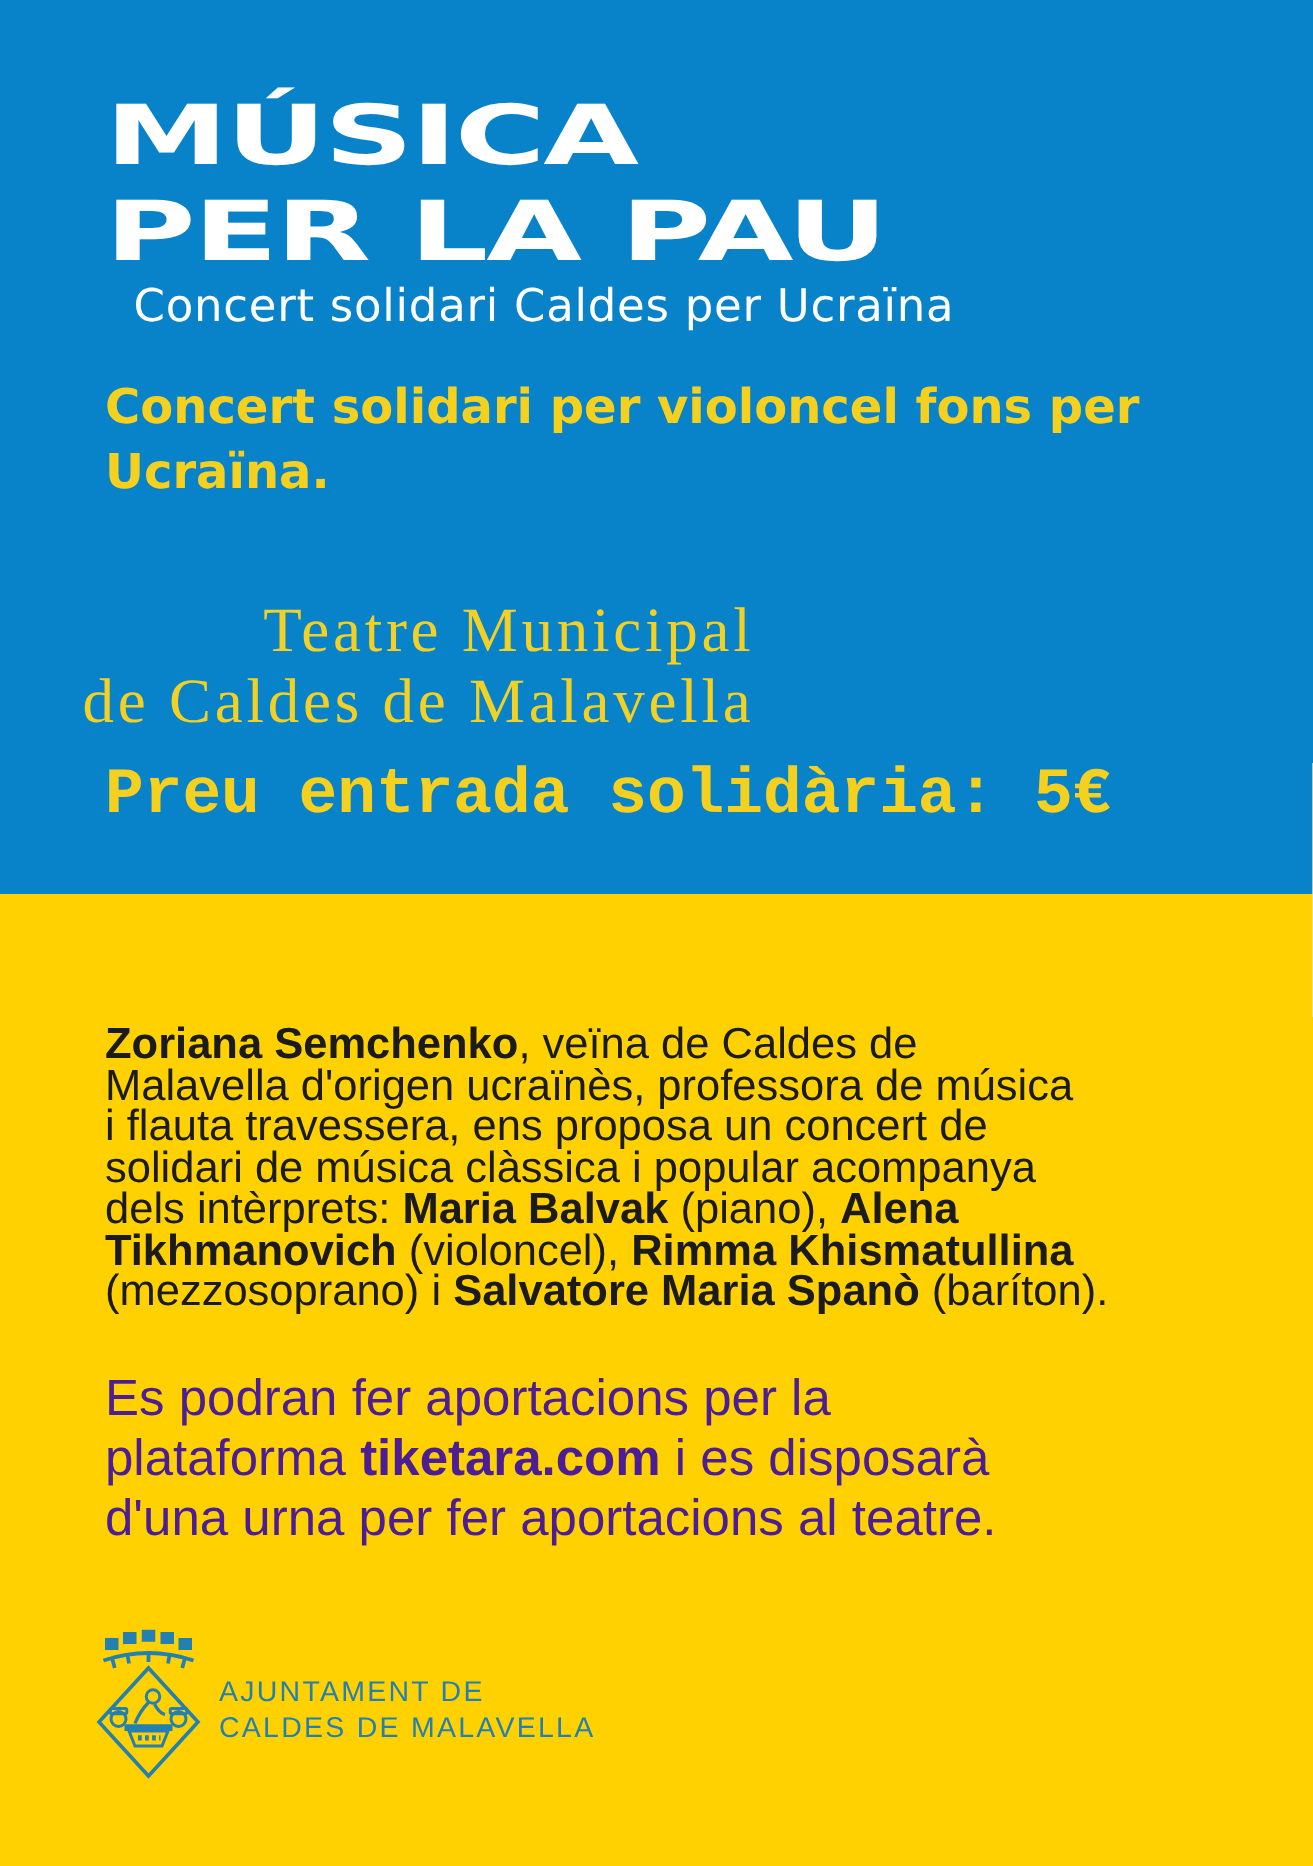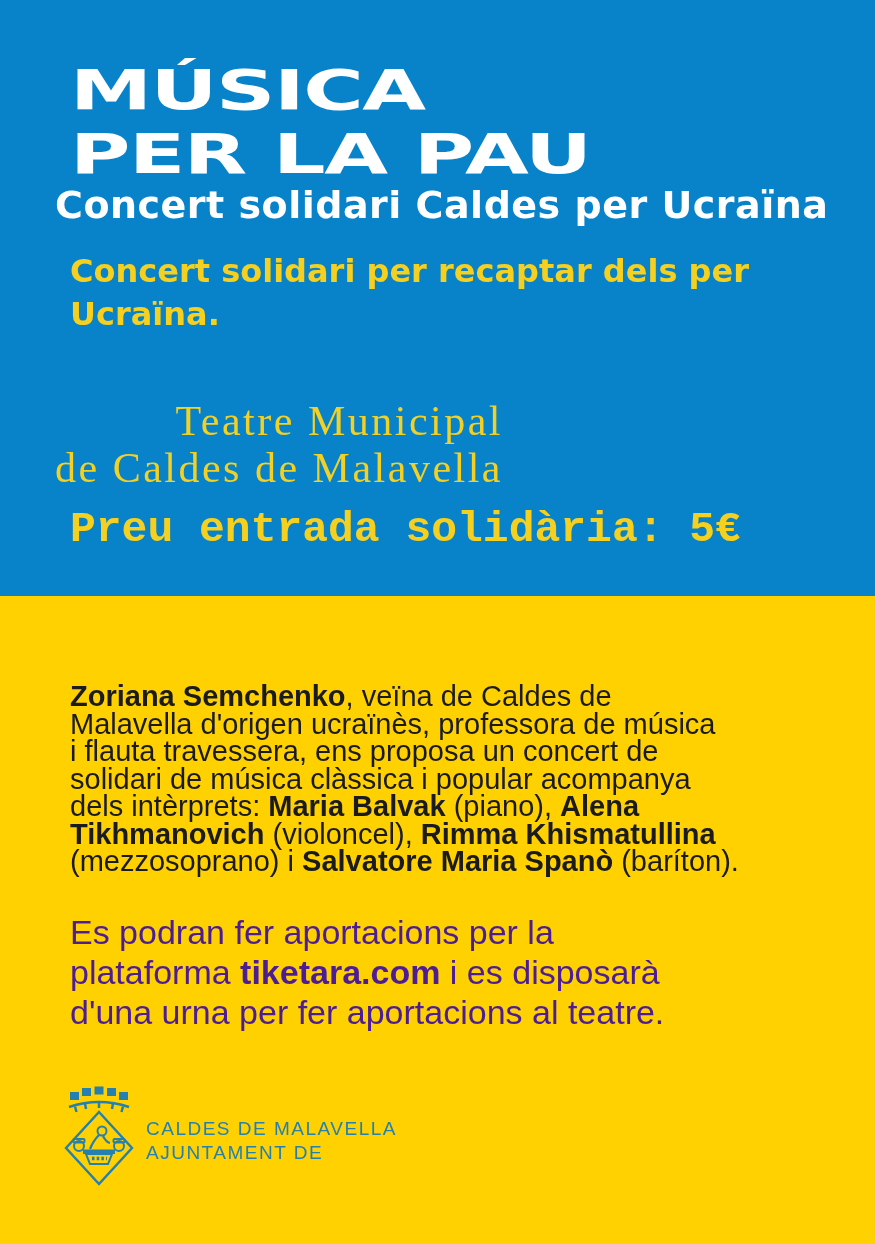--- a/index.html
+++ b/index.html
@@ -16,23 +16,23 @@
 
   
   .title{
     left:70px;top:58px;
     font-family:"DejaVu Sans",sans-serif;
     font-weight:bold;font-size:55px;line-height:64px;
     letter-spacing:-1px;color:#ffffff;
     transform:scaleX(1.5);transform-origin:0 0;
   }
   .subtitle{
-    left:55px;top:187px;
+    left:89px;top:187px;
     font-family:"DejaVu Sans",sans-serif;
-    font-weight:bold;font-size:38px;line-height:36px;
+    font-weight:normal;font-size:30px;line-height:36px;
     letter-spacing:.5px;color:#ffffff;
   }
   .lead{
     left:70px;top:250px;
     font-family:"DejaVu Sans",sans-serif;
     font-weight:bold;font-size:32px;line-height:43px;
     color:#f6d01e;
   }
   .date{
     left:70px;top:352px;
@@ -84,21 +84,21 @@
 </style>
 </head>
 <body>
 
 <div class="poster">
 
   <section class="blue">
     <h1 class="title">MÚSICA
 PER LA PAU</h1>
     <p class="subtitle">Concert solidari Caldes per Ucraïna</p>
-    <p class="lead">Concert solidari per recaptar dels per
+    <p class="lead">Concert solidari per violoncel fons per
 Ucraïna.</p>
     <p class="venue">Teatre Municipal
 de Caldes de Malavella</p>
     <p class="price">Preu entrada solidària: 5€</p>
   </section>
 
   <section class="yellow">
 
     <p class="p1"><span class="b">Zoriana Semchenko</span><span>, veïna de Caldes de
 Malavella d'origen ucraïnès, professora de música
@@ -133,21 +133,21 @@
         <rect x="51.5" y="53" width="11" height="3.5" rx="1"></rect>
 
         <circle cx="40" cy="45" r="4.5"></circle>
         <path d="M37 49 C33 53 30 58 28 63 M41 50 q3 6 7 7" stroke-width="2.2"></path>
 
         <rect x="21" y="63.5" width="32" height="4.5" fill="#2380b0" stroke="none"></rect>
         <path d="M24 68 L50 68 L46 78 L28 78 Z"></path>
         <path d="M30 72.5 h15" stroke-width="3.5" stroke-dasharray="2.5 2.2"></path>
       </svg>
       <div class="logo-text">
+        <div>AJUNTAMENT DE</div>
         <div>CALDES DE MALAVELLA</div>
-        <div>AJUNTAMENT DE</div>
       </div>
     </div>
 
 
   </section>
 
 </div>
 
 </body></html>

